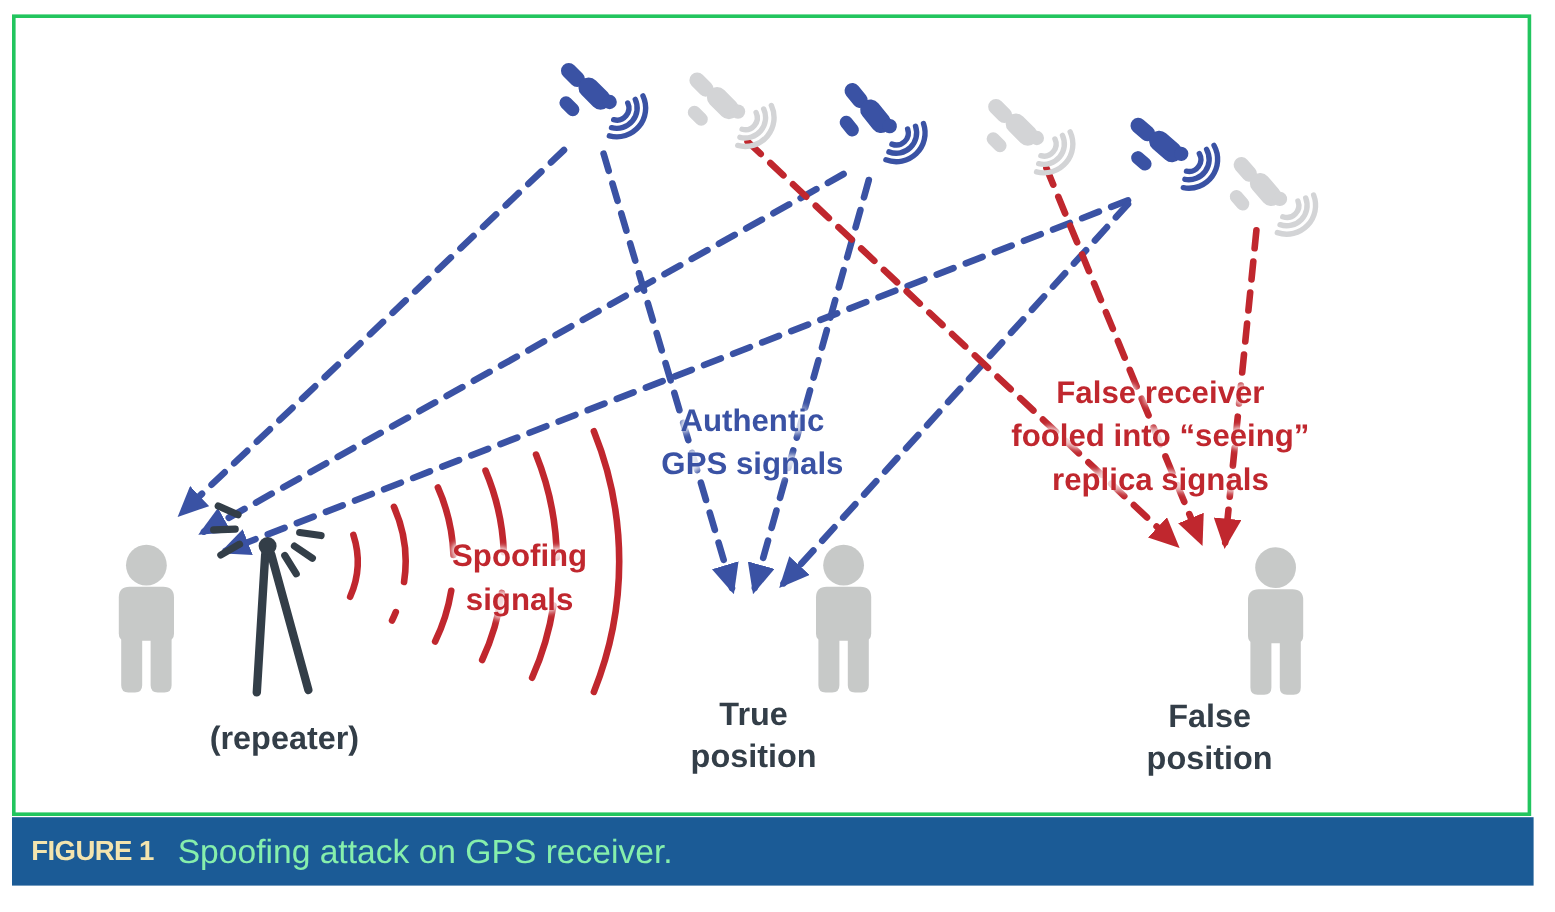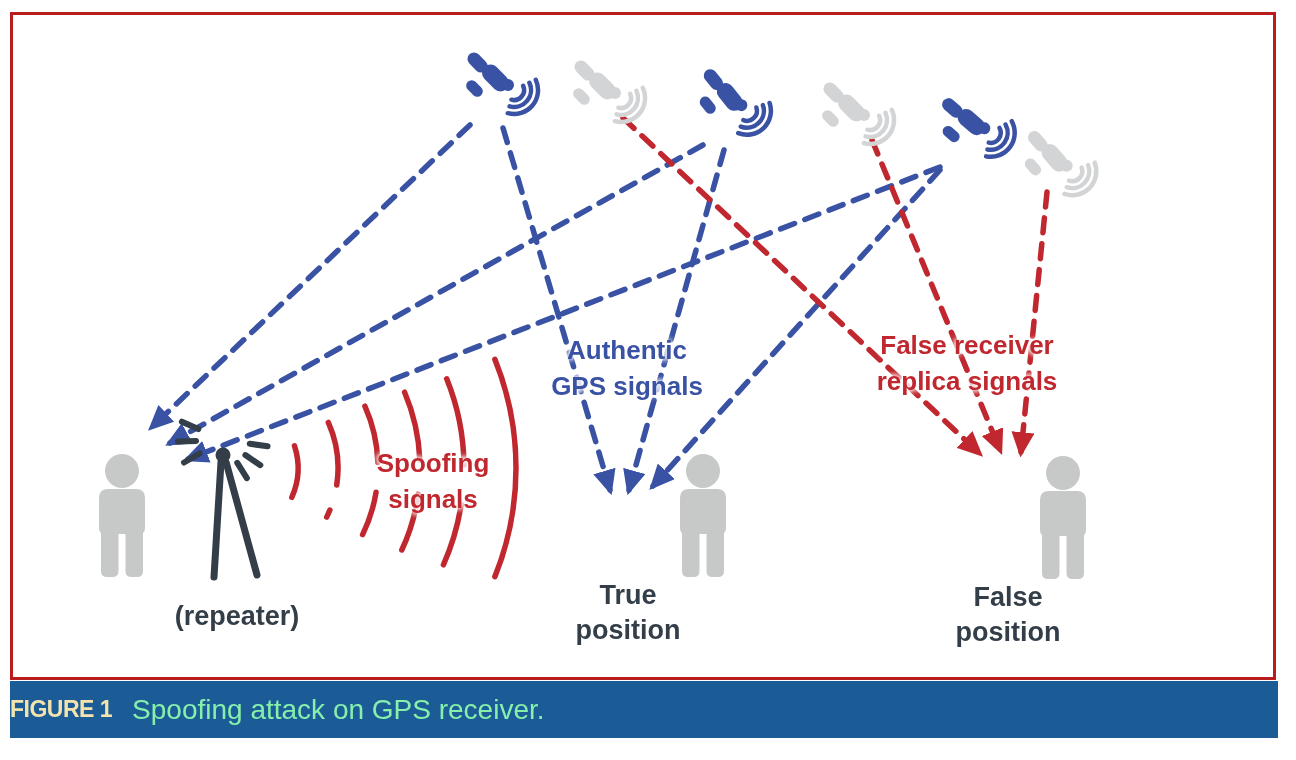--- a/index.html
+++ b/index.html
@@ -11,36 +11,36 @@
     --capblue:#1b5b96;
     --cream:#f3e4ae;
   }
   *{margin:0;padding:0;box-sizing:border-box}
   body{
     width:1296px;height:760px;background:#ffffff;position:relative;
     font-family:"Liberation Sans", sans-serif;overflow:hidden;
   }
   .frame{
     position:absolute;left:10px;top:12px;width:1266px;height:668px;
-    border:3px solid #b91c1c;background:#ffffff;
+    border:3px solid #22c55e;background:#ffffff;
   }
   .frame svg{position:absolute;left:0;top:0;width:100%;height:100%}
   .lbl{
     position:absolute;transform:translate(-50%,-50%);
     text-align:center;font-weight:700;font-size:26px;line-height:36px;
     white-space:nowrap;
     text-shadow:0 0 5px #fff,0 0 5px #fff,0 0 7px #fff;
   }
   .lbl.blue{color:var(--blue)}
   .lbl.red{color:var(--red)}
   .lbl.dark{color:var(--dark);font-size:27px;line-height:35px}
   .caption-bar{
     position:absolute;left:10px;top:681px;width:1268px;height:57px;
     background:var(--capblue);display:flex;align-items:center;
-    gap:20px;
+    padding-left:16px;gap:20px;
   }
   .cap-label{
     color:var(--cream);font-weight:700;font-size:23px;letter-spacing:-.5px;
   }
   .cap-text{color:#86efac;font-size:28px}
   
   .dash{fill:none;stroke-linecap:round;stroke-width:5.5;stroke-dasharray:15 11}
   .dash.blue{stroke:var(--blue)}
   .dash.red{stroke:var(--red)}
   .sat.blue{color:var(--blue)}
@@ -153,20 +153,21 @@
       </g>
   </svg>
 
   <div class="lbl blue" style="left:614px;top:353px">
     <div>Authentic</div>
     <div>GPS signals</div>
   </div>
 
   <div class="lbl red" style="left:954px;top:348px">
     <div>False receiver</div>
+    <div>fooled into “seeing”</div>
     <div>replica signals</div>
   </div>
 
   <div class="lbl red" style="left:420px;top:466px">
     <div>Spoofing</div>
     <div>signals</div>
   </div>
 
   <div class="lbl dark" style="left:224px;top:601px">
     <div>(repeater)</div>

